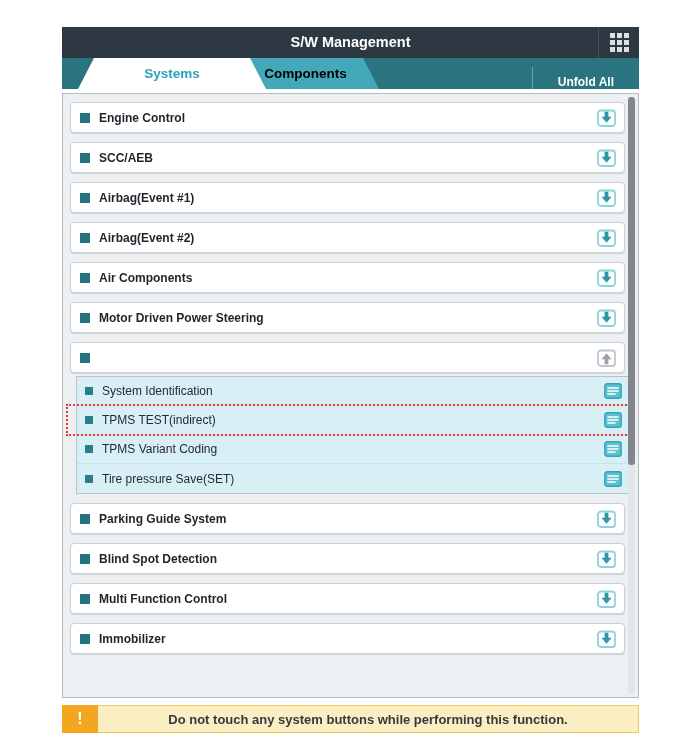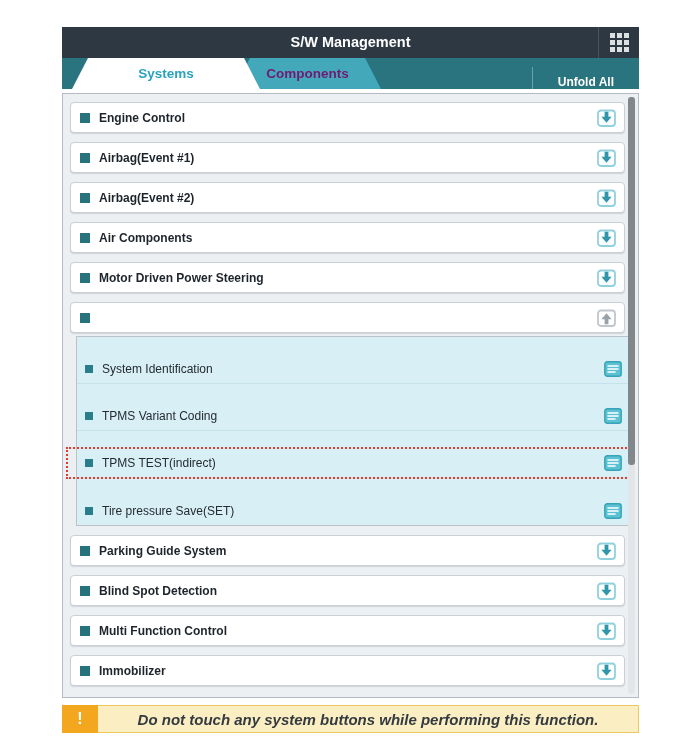--- a/index.html
+++ b/index.html
@@ -9,61 +9,61 @@
   
   header { height:31px; background:var(--header-bg); display:flex; align-items:stretch; position:relative; }
   .title { position:absolute; left:0; right:0; top:0; height:46px; line-height:31px; text-align:center;
            color:#ffffff; font-weight:bold; font-size:14.5px; }
   .hdr-right { margin-left:auto; width:41px; border-left:1px solid #46525c; display:flex; align-items:center; justify-content:center; z-index:2; }
   .grid-btn { background:none; border:none; cursor:pointer; padding:4px; }
   .grid-icon { display:grid; grid-template-columns:repeat(3,5px); grid-auto-rows:5px; gap:2px; }
   .grid-icon i { background:#dde0e3; display:block; }
 
   
-  .tabbar { height:31px; background:var(--teal-bar); display:flex; align-items:stretch; padding-left:10px; position:relative;gap:8px; }
+  .tabbar { height:31px; background:var(--teal-bar); display:flex; align-items:stretch; padding-left:16px; position:relative; }
   .tab { height:31px; display:flex; align-items:center; justify-content:center; font-weight:bold; font-size:13.5px; cursor:pointer; }
   .tab-systems { width:188px; background:var(--tab-active-bg); color:var(--tab-active-text);
      clip-path:polygon(16px 0, calc(100% - 16px) 0, 100% 100%, 0 100%); z-index:2; }
-  .tab-components { width:147px; margin-left:-34px; background:var(--tab-inactive-bg); color:#701a75;
+  .tab-components { width:147px; margin-left:-34px; background:var(--tab-inactive-bg); color:#000000;
      clip-path:polygon(16px 0, calc(100% - 16px) 0, 100% 100%, 0 100%); z-index:1; }
   .unfold-wrap { margin-left:auto; display:flex; align-items:flex-end; }
   .v-divider { width:1px; height:22px; background:rgba(255,255,255,.32); }
   .unfold { background:none; border:none; color:#ffffff; font-weight:bold; font-size:12px; padding:0 25px; cursor:pointer; font-family:inherit; }
 
   
   .list { margin-top:4px; height:605px; background:#edf0f2; border:1px solid #b4bbc2; position:relative; }
   .rows { position:absolute; inset:0; padding:8px 13px 8px 7px; display:flex; flex-direction:column; gap:9px; overflow:hidden; }
   .sys-row { height:31px; min-height:31px; background:#ffffff; border:1px solid #c9d0d6; border-radius:4px;
              box-shadow:0 1px 1px rgba(120,130,140,.25); display:flex; align-items:center; padding:0 8px 0 9px; cursor:pointer; }
   .bullet { width:10px; height:10px; background:var(--accent-teal); margin-right:9px; flex:none; }
   .sys-label { font-weight:bold; font-size:12px; color:#1d242b; }
   .row-icon { margin-left:auto; display:flex; align-items:center; }
   .sys-row .ico-up { display:none; }
   .sys-row.expanded .ico-up { display:block; }
 
   
   .sub-block { margin:-6px 0 0 6px; margin-right:-4px; background:var(--sub-bg); border:1px solid #bac1c7; }
-  .sub-row { height:29px; display:flex; align-items:center; padding:0 6px 0 8px; border-bottom:1px solid #c5e2e8; position:relative; cursor:pointer;margin-top:18px; }
+  .sub-row { height:29px; display:flex; align-items:center; padding:0 6px 0 8px; border-bottom:1px solid #c5e2e8; position:relative; cursor:pointer; }
   .sub-row:last-child { border-bottom:none; }
   .sub-bullet { width:8px; height:8px; background:#2a7e89; margin-right:9px; flex:none; }
   .sub-label { font-size:12px; color:#242b31; }
   .sel-outline { display:none; position:absolute; left:-11px; right:-6px; top:-2px; bottom:-2px;
                  border:2px dotted var(--selection-red); pointer-events:none; }
   .sub-row.selected .sel-outline { display:block; }
 
   
   .scrollbar { position:absolute; top:3px; bottom:3px; right:3px; width:7px; background:#e2e6e9; border-radius:3px; }
   .thumb { position:absolute; top:0; width:7px; height:368px; background:#82878c; border-radius:3px; }
 
   
   footer.warning { margin-top:7px; height:28px; display:flex; align-items:stretch; }
   .warn-icon { width:36px; background:var(--warning-accent); color:#ffffff; font-weight:bold; font-size:16px;
                display:flex; align-items:center; justify-content:center; }
   .warn-text { flex:1; background:var(--warning-bg); border:1px solid #ecc95c; border-left:none;
-               display:flex; align-items:center; justify-content:center; font-weight:bold; font-size:15px; color:#333a40;font-style:italic; }
+               display:flex; align-items:center; justify-content:center; font-weight:bold; font-size:13px; color:#333a40; }
 </style>
 </head>
 <body>
 
 <div class="app">
 
   <header>
     <div class="title">S/W Management</div>
     <div class="hdr-right">
       <button class="grid-btn">
@@ -99,20 +99,31 @@
     <span class="row-icon">
       <svg class="ico-down" width="19" height="18" viewBox="0 0 19 18">
         <rect x="1" y="1.5" width="17" height="15.5" rx="3" fill="none" stroke="#8fd2dd" stroke-width="1.8"></rect>
         <path d="M7.6 2.8 h3.8 v5 h3.2 l-5.1 6 -5.1 -6 h3.2 z" fill="#2f97a9"></path>
       </svg>
 
     </span>
   </div>
         <div class="sys-row">
     <span class="bullet"></span>
+    <span class="sys-label">SCC/AEB</span>
+    <span class="row-icon">
+      <svg class="ico-down" width="19" height="18" viewBox="0 0 19 18">
+        <rect x="1" y="1.5" width="17" height="15.5" rx="3" fill="none" stroke="#8fd2dd" stroke-width="1.8"></rect>
+        <path d="M7.6 2.8 h3.8 v5 h3.2 l-5.1 6 -5.1 -6 h3.2 z" fill="#2f97a9"></path>
+      </svg>
+
+    </span>
+  </div>
+        <div class="sys-row">
+    <span class="bullet"></span>
     <span class="sys-label">Airbag(Event #1)</span>
     <span class="row-icon">
       <svg class="ico-down" width="19" height="18" viewBox="0 0 19 18">
         <rect x="1" y="1.5" width="17" height="15.5" rx="3" fill="none" stroke="#8fd2dd" stroke-width="1.8"></rect>
         <path d="M7.6 2.8 h3.8 v5 h3.2 l-5.1 6 -5.1 -6 h3.2 z" fill="#2f97a9"></path>
       </svg>
 
     </span>
   </div>
         <div class="sys-row">
@@ -163,41 +174,41 @@
     <span class="bullet sub-bullet"></span>
     <span class="sub-label">System Identification</span>
     <span class="row-icon">
       <svg width="18" height="16" viewBox="0 0 18 16">
         <rect x="0.8" y="0.8" width="16.4" height="14.4" rx="2.5" fill="#5cc1d2" stroke="#35a3b8" stroke-width="1.4"></rect>
         <path d="M4 5 h10 M4 8 h10 M4 11 h7" stroke="#ffffff" stroke-width="1.6" fill="none" stroke-linecap="round"></path>
       </svg>
     </span>
 
   </div>
+          <div class="sub-row selected">
+    <span class="bullet sub-bullet"></span>
+    <span class="sub-label">TPMS TEST(indirect)</span>
+    <span class="row-icon">
+      <svg width="18" height="16" viewBox="0 0 18 16">
+        <rect x="0.8" y="0.8" width="16.4" height="14.4" rx="2.5" fill="#5cc1d2" stroke="#35a3b8" stroke-width="1.4"></rect>
+        <path d="M4 5 h10 M4 8 h10 M4 11 h7" stroke="#ffffff" stroke-width="1.6" fill="none" stroke-linecap="round"></path>
+      </svg>
+    </span>
+    <span class="sel-outline"></span>
+  </div>
           <div class="sub-row">
     <span class="bullet sub-bullet"></span>
     <span class="sub-label">TPMS Variant Coding</span>
     <span class="row-icon">
       <svg width="18" height="16" viewBox="0 0 18 16">
         <rect x="0.8" y="0.8" width="16.4" height="14.4" rx="2.5" fill="#5cc1d2" stroke="#35a3b8" stroke-width="1.4"></rect>
         <path d="M4 5 h10 M4 8 h10 M4 11 h7" stroke="#ffffff" stroke-width="1.6" fill="none" stroke-linecap="round"></path>
       </svg>
     </span>
 
-  </div>
-          <div class="sub-row selected">
-    <span class="bullet sub-bullet"></span>
-    <span class="sub-label">TPMS TEST(indirect)</span>
-    <span class="row-icon">
-      <svg width="18" height="16" viewBox="0 0 18 16">
-        <rect x="0.8" y="0.8" width="16.4" height="14.4" rx="2.5" fill="#5cc1d2" stroke="#35a3b8" stroke-width="1.4"></rect>
-        <path d="M4 5 h10 M4 8 h10 M4 11 h7" stroke="#ffffff" stroke-width="1.6" fill="none" stroke-linecap="round"></path>
-      </svg>
-    </span>
-    <span class="sel-outline"></span>
   </div>
           <div class="sub-row">
     <span class="bullet sub-bullet"></span>
     <span class="sub-label">Tire pressure Save(SET)</span>
     <span class="row-icon">
       <svg width="18" height="16" viewBox="0 0 18 16">
         <rect x="0.8" y="0.8" width="16.4" height="14.4" rx="2.5" fill="#5cc1d2" stroke="#35a3b8" stroke-width="1.4"></rect>
         <path d="M4 5 h10 M4 8 h10 M4 11 h7" stroke="#ffffff" stroke-width="1.6" fill="none" stroke-linecap="round"></path>
       </svg>
     </span>

